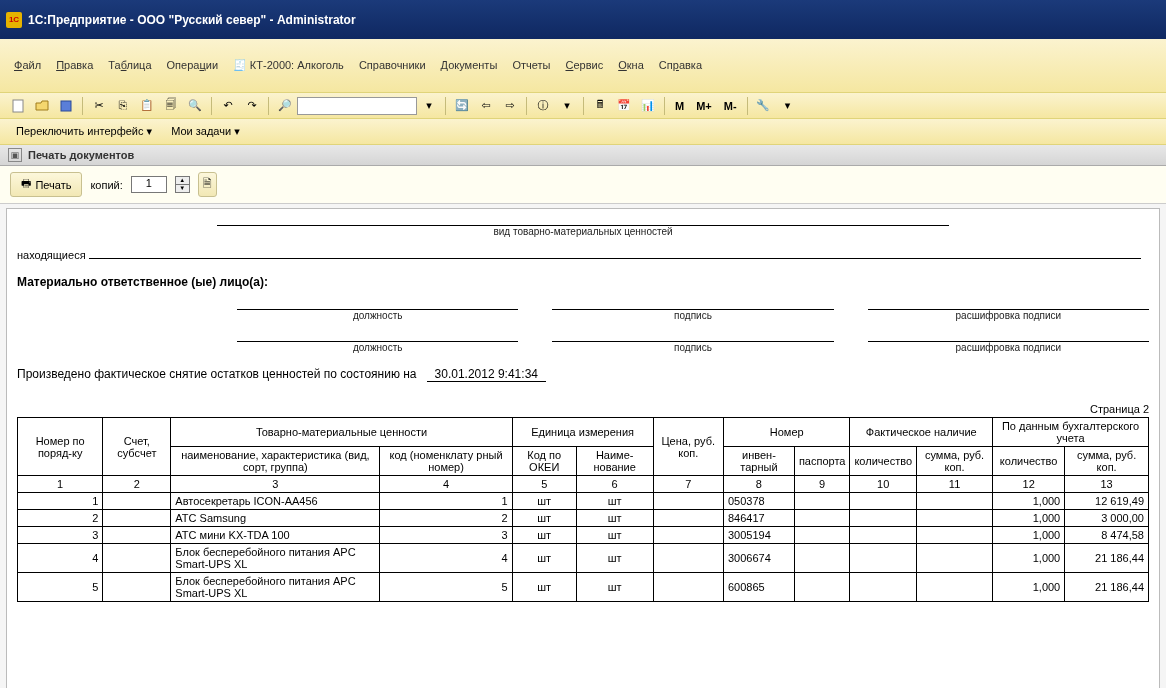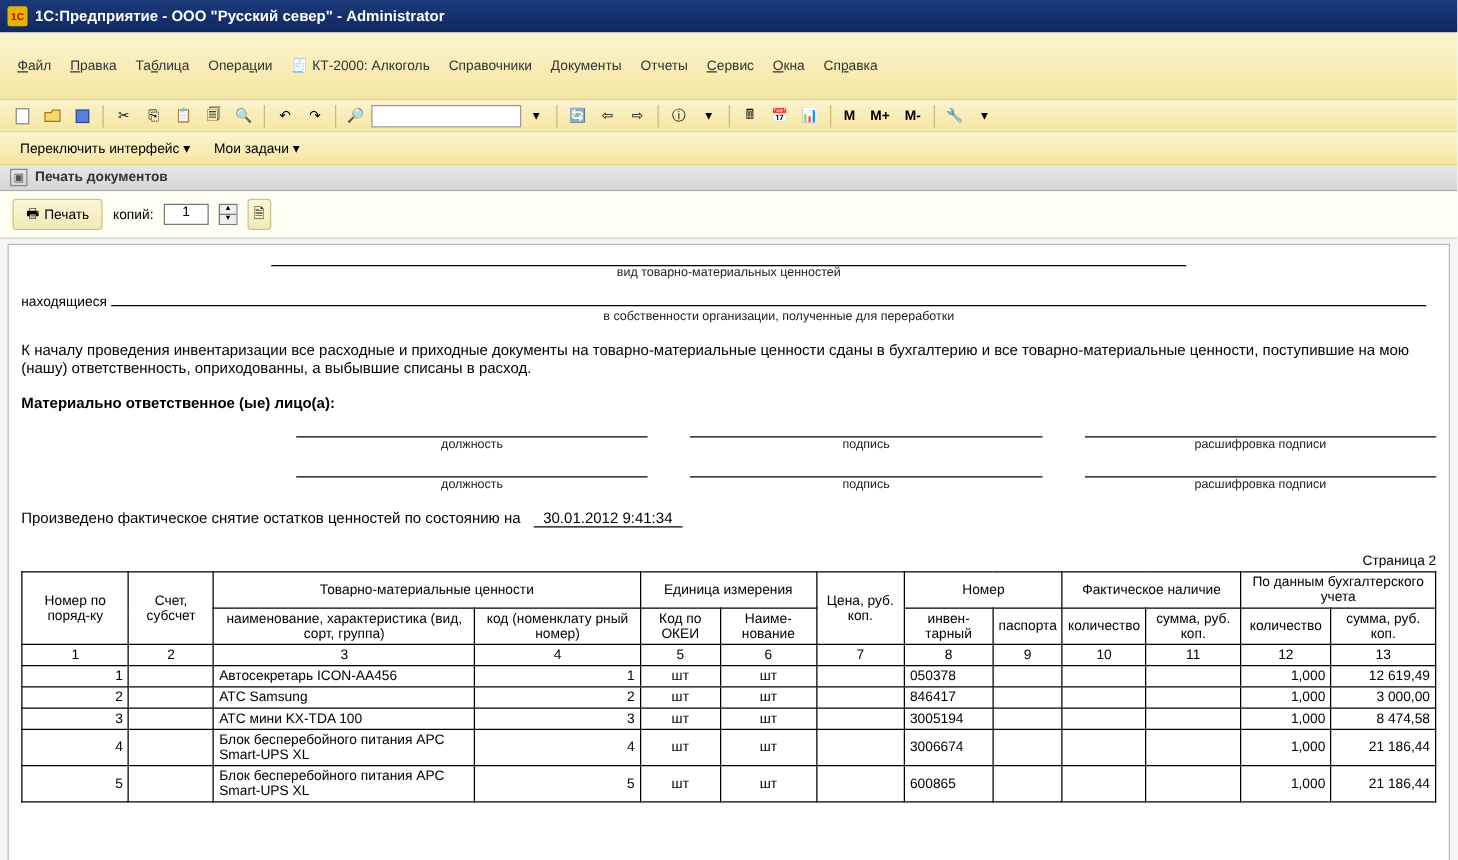--- a/index.html
+++ b/index.html
@@ -1,17 +1,17 @@
 <!DOCTYPE html>
 <html><head>
 <meta charset="utf-8">
 <style>
 * { margin: 0; padding: 0; box-sizing: border-box; }
 body { font-family: Tahoma, Arial, sans-serif; font-size: 11px; background: #f5f5f5; overflow: hidden; }
-.title-bar { background: linear-gradient(#1b3a7a,#0f2861); color: #fff; padding: 2px 6px; display:flex; align-items:center; height:26px;}
+.title-bar { background: linear-gradient(#1b3a7a,#0f2861); color: #fff; padding: 2px 6px; display:flex; align-items:center; height:39px;}
 .title-bar .logo { width:16px; height:16px; background:#e6b300; border-radius:2px; margin-right:6px; display:flex; align-items:center; justify-content:center; font-size:8px; color:#c00; font-weight:bold;}
 .title-bar-text { font-size:12px; font-weight:bold; }
 .menu-bar { background: linear-gradient(#fbf3cf,#f5e7a1); padding: 20px 8px; border-bottom:1px solid #e0d47a;}
 .menu-bar span { padding: 2px 6px; color:#333; cursor:pointer; }
 .menu-bar span u { text-decoration: underline; }
 .tool-row { background: linear-gradient(#fbf3cf,#f5e7a1); padding: 2px 6px; border-bottom:1px solid #e0d47a; display:flex; align-items:center; height:26px;}
 .tool-btn { width:22px; height:20px; margin:0 1px; display:inline-flex; align-items:center; justify-content:center; border:1px solid transparent; border-radius:2px;}
 .tool-sep { width:1px; height:18px; background:#c5bb7a; margin:0 4px;}
 .tool-text { padding:2px 6px; }
 .combo { background:#fff; border:1px solid #999; height:18px; width:120px; display:inline-block;}
@@ -143,24 +143,22 @@
   <div class="page-inner">
   <div style="text-align:center; margin-top:6px;">
     <div style="border-bottom:1px solid #000; margin:0 200px;"></div>
     <div class="small">вид товарно-материальных ценностей</div>
   </div>
 
   <div style="margin-top:12px;">
     <span>находящиеся</span>
     <span style="border-bottom:1px solid #000; display:inline-block; width:calc(100% - 80px);"></span>
   </div>
-  <div class="small" style="margin-left:80px;">в собственности организации, полученные для переработки</div>
-
-
-  <div class="para">К началу проведения инвентаризации все расходные и приходные документы на товарно-материальные ценности сданы в бухгалтерию и все товарно-материальные ценности, поступившие на мою (нашу) ответственность, оприходованны, а выбывшие списаны в расход.</div>
+
+
 
   <div class="para" style="font-weight:bold;">Материально ответственное (ые) лицо(а):</div>
 
   <div class="sig-row">
     <div class="sig-cell">
           <div class="line"></div>
           <div class="small">должность</div>
         </div>
     <div class="sig-cell">
           <div class="line"></div>

